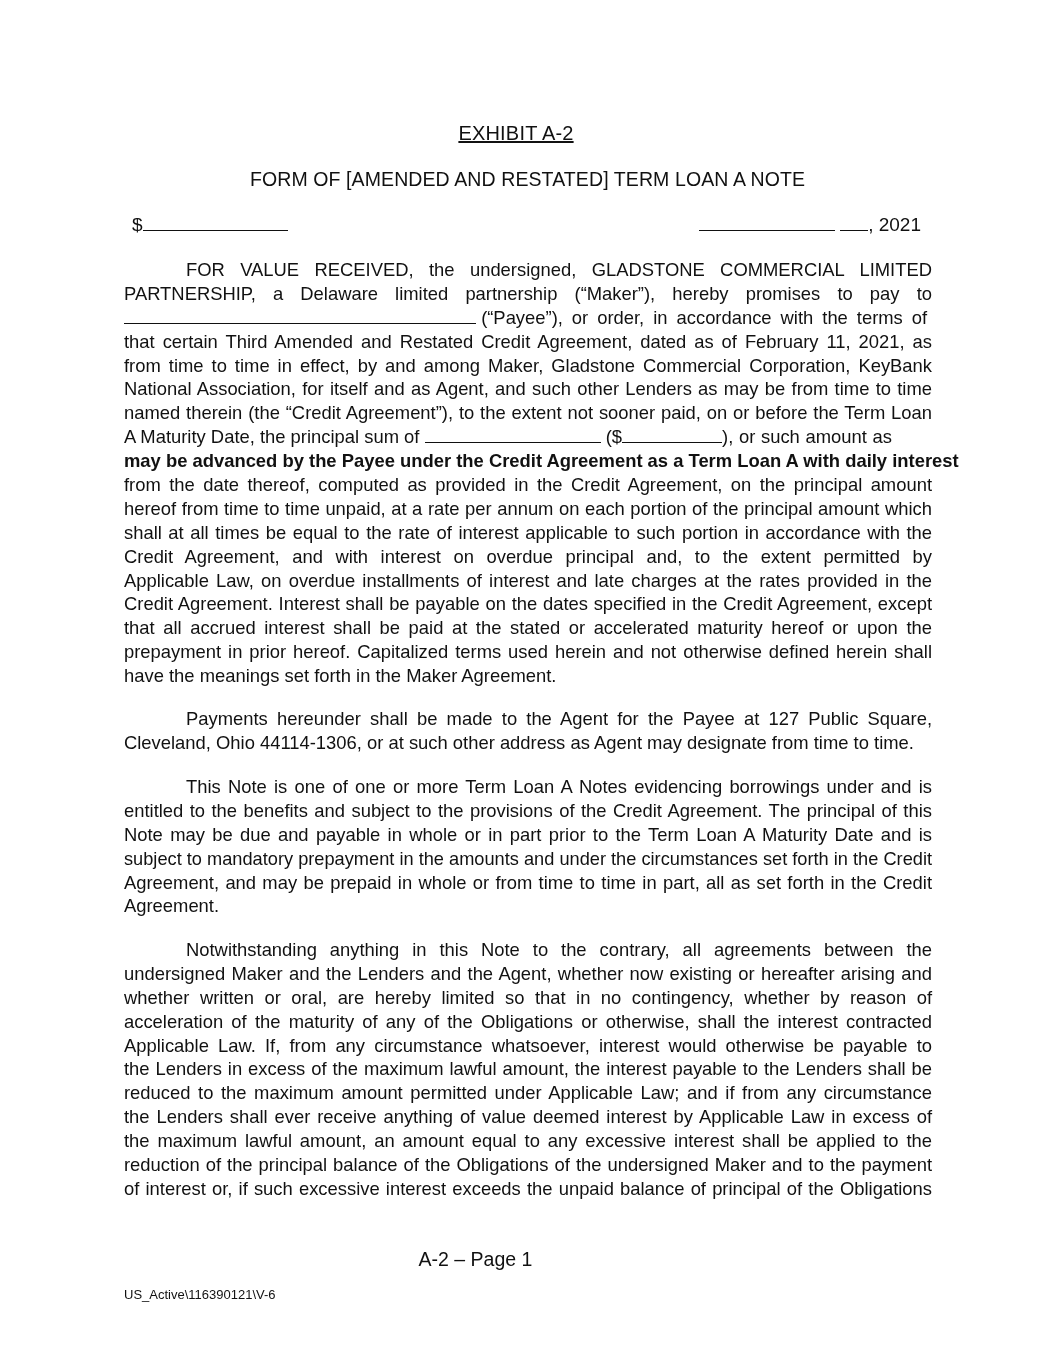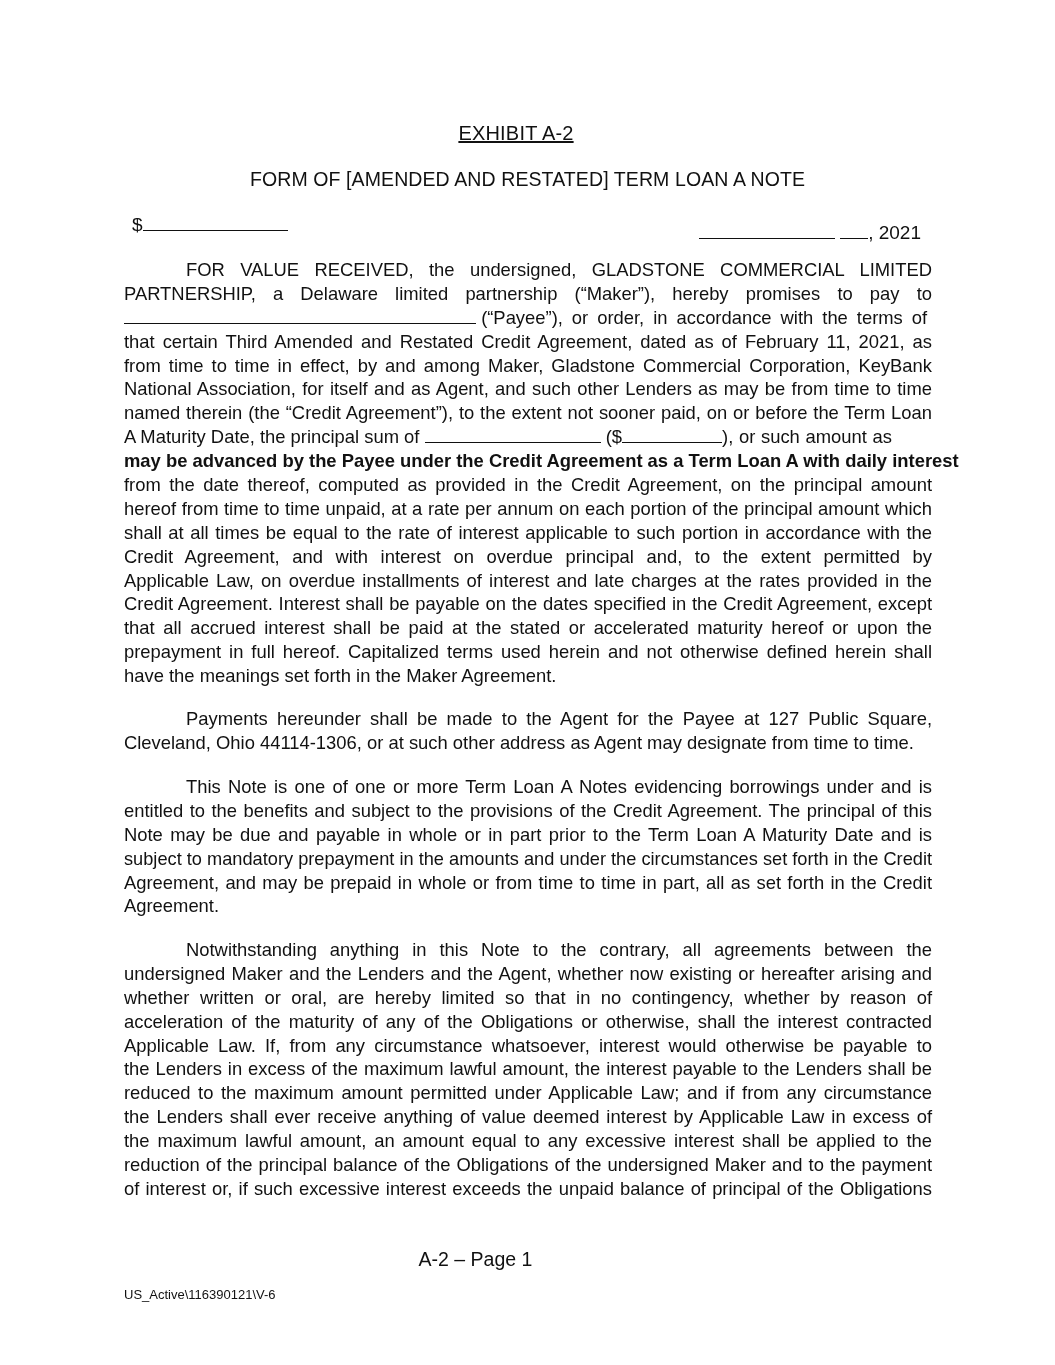--- a/index.html
+++ b/index.html
@@ -13,21 +13,21 @@
       font-size: 20px; text-decoration: underline; letter-spacing: 0.2px;
     }
     .subtitle {
       position: absolute; top: 168px; left: 0; width: 1055px; text-align: center;
       font-size: 19.5px; letter-spacing: 0.1px;
     }
     .amount-line {
       position: absolute; top: 213px; left: 132px; font-size: 19px;
     }
     .date-line {
-      position: absolute; top: 221px; right: 134px; font-size: 19px;
+      position: absolute; top: 213px; right: 134px; font-size: 19px;
     }
     .body-text {
       position: absolute; left: 124px; width: 808px;
       font-size: 18.4px; line-height: 23.9px;
       font-stretch: condensed;
     }
     .line {
       display: block; white-space: nowrap; text-align: justify; text-align-last: justify;
       height: 23.9px; overflow: visible;
     }
@@ -71,21 +71,21 @@
     <span class="line" style="white-space: nowrap;">named therein (the “Credit Agreement”), to the extent not sooner paid, on or before the Term Loan</span>
     <span class="line" style="text-align-last: left; white-space: nowrap;"><span>A Maturity Date, the principal sum of</span> <span class="blank" style="width:176px;"></span> <span>($</span><span class="blank" style="width:100px;"></span><span style="display:inline-block;width:170px;text-align:justify;text-align-last:justify;">), or such amount as</span></span>
     <span class="line" style="white-space: nowrap; font-weight: bold;">may be advanced by the Payee under the Credit Agreement as a Term Loan A with daily interest</span>
     <span class="line" style="white-space: nowrap;">from the date thereof, computed as provided in the Credit Agreement, on the principal amount</span>
     <span class="line" style="white-space: nowrap;">hereof from time to time unpaid, at a rate per annum on each portion of the principal amount which</span>
     <span class="line" style="white-space: nowrap;">shall at all times be equal to the rate of interest applicable to such portion in accordance with the</span>
     <span class="line" style="white-space: nowrap;">Credit Agreement, and with interest on overdue principal and, to the extent permitted by</span>
     <span class="line" style="white-space: nowrap;">Applicable Law, on overdue installments of interest and late charges at the rates provided in the</span>
     <span class="line" style="white-space: nowrap;">Credit Agreement.  Interest shall be payable on the dates specified in the Credit Agreement, except</span>
     <span class="line" style="white-space: nowrap;">that all accrued interest shall be paid at the stated or accelerated maturity hereof or upon the</span>
-    <span class="line" style="white-space: nowrap;">prepayment in full hereof.  Capitalized terms used herein and not otherwise defined herein shall</span>
+    <span class="line" style="white-space: nowrap;">prepayment in prior hereof.  Capitalized terms used herein and not otherwise defined herein shall</span>
     <span class="line last" style="white-space: nowrap;">have the meanings set forth in the Maker Agreement.</span>
   </div>
 
   <div class="body-text" id="p2">
     <span class="line indent" style="white-space: nowrap;">Payments hereunder shall be made to the Agent for the Payee at 127 Public Square,</span>
     <span class="line last" style="white-space: nowrap;">Cleveland, Ohio 44114-1306, or at such other address as Agent may designate from time to time.</span>
   </div>
 
   <div class="body-text" id="p3">
     <span class="line indent" style="white-space: nowrap;">This Note is one of one or more Term Loan A Notes evidencing borrowings under and is</span>

